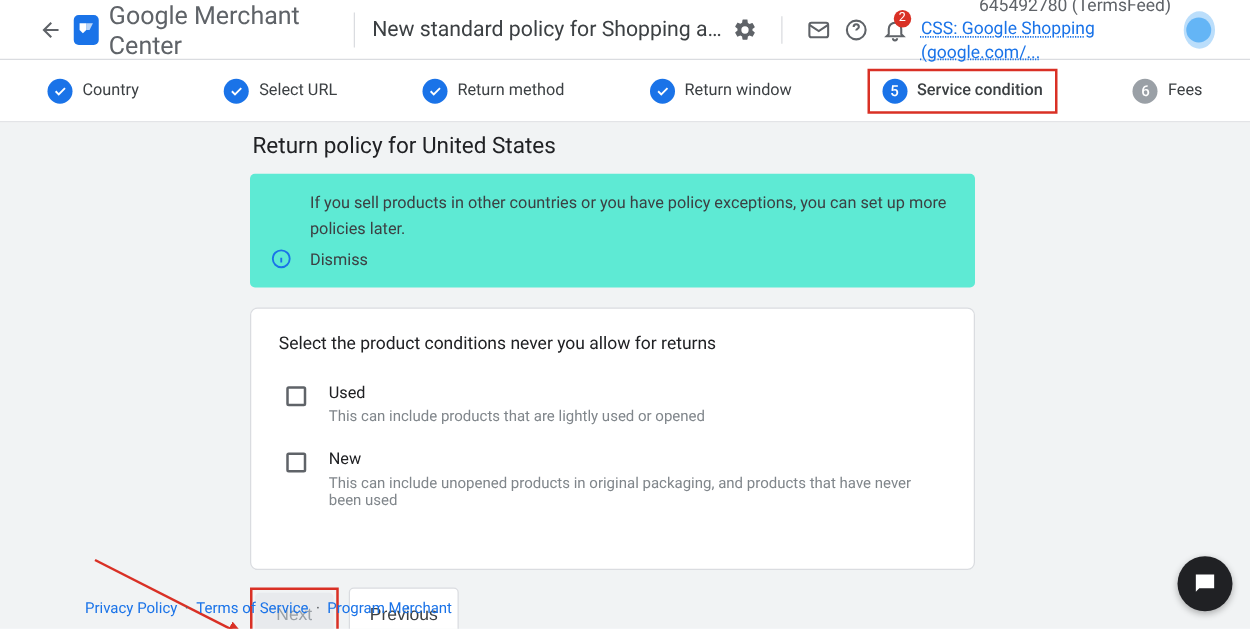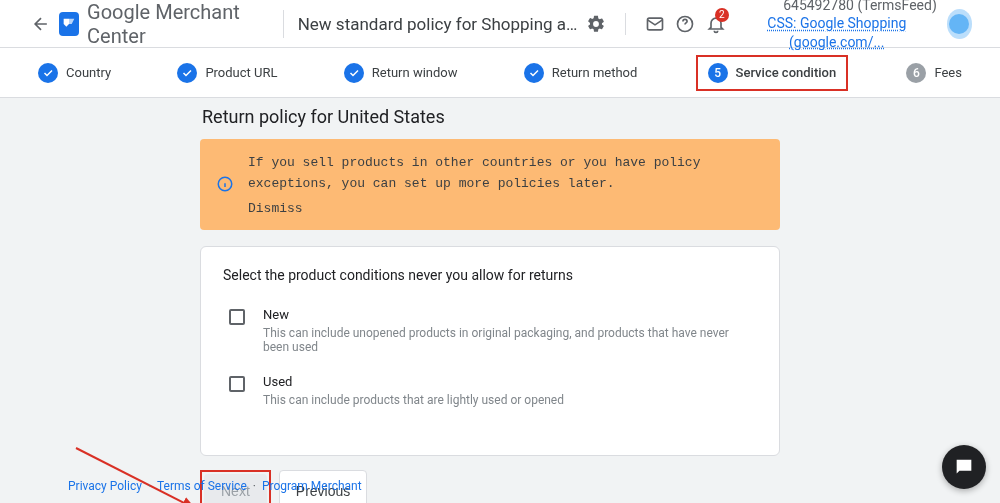--- a/index.html
+++ b/index.html
@@ -8,36 +8,36 @@
 .back-btn { width: 32px; height: 32px; display: flex; align-items: center; justify-content: center; border-radius: 50%; cursor: pointer; color: #5f6368; }
 .logo-badge { width: 24px; height: 24px; background: #1a73e8; border-radius: 4px; display: flex; align-items: center; justify-content: center; margin-left: 4px; }
 .brand { font-size: 20px; color: #5f6368; margin-left: 8px; }
 .divider-v { width: 1px; height: 28px; background: #dadce0; margin: 0 14px; }
 .page-title { font-size: 17px; color: #3c4043; flex-shrink: 1; white-space: nowrap; overflow: hidden; text-overflow: ellipsis; max-width: 330px; }
 .spacer { flex: 1; }
 .hdr-icon { width: 36px; height: 36px; display: flex; align-items: center; justify-content: center; color: #5f6368; cursor: pointer; border-radius: 50%; }
 .bell-wrap { position: relative; }
 .badge { position: absolute; top: 2px; right: 2px; background: #d93025; color: #fff; font-size: 10px; border-radius: 8px; min-width: 14px; height: 14px; display: flex; align-items: center; justify-content: center; padding: 0 3px; }
 .acct { display: flex; flex-direction: column; align-items: flex-end; font-size: 14px; color: #5f6368; line-height: 1.3; margin-left: 6px; }
-.acct .css-link { color: #1a73e8; text-decoration: underline dotted; cursor: pointer; text-align: center; }
+.acct .css-link { color: #1a73e8; text-decoration: underline dotted; cursor: pointer; }
 .avatar { width: 30px; height: 30px; border-radius: 50%; background: #bbdefb; display: flex; align-items: center; justify-content: center; margin-left: 10px; }
 .avatar-inner { width: 20px; height: 20px; border-radius: 50%; background: #64b5f6; }
 .stepper { display: flex; align-items: center; height: 50px; border-bottom: 1px solid #dadce0; padding: 0 30px; justify-content: space-between; }
 .step { display: flex; align-items: center; gap: 8px; padding: 4px 8px; }
 .step-chk, .step-num { width: 20px; height: 20px; border-radius: 50%; display: flex; align-items: center; justify-content: center; font-size: 12px; color: #fff; }
 .step-chk { background: #1a73e8; }
 .step-num { background: #1a73e8; font-weight: 500; }
 .step-num.grey { background: #9aa0a6; }
 .step-label { font-size: 13px; color: #3c4043; }
 .step.active { border: 2px solid #d93025; padding: 6px 10px; }
 .step.active .step-label { font-weight: 500; }
 .content { background: #f1f3f4; min-height: 380px; padding: 8px 0 12px; position: relative; }
 .content-inner { width: 580px; margin-left: 200px; }
 .section-title { font-size: 18px; color: #202124; margin-bottom: 12px; margin-left: 2px; }
-.info-banner { background: #fdba74; border-radius: 4px; padding: 14px 16px; display: flex; gap: 14px; align-items: center; margin-bottom: 16px; font-family: Liberation Mono, monospace; }
+.info-banner { background: #5eead4; border-radius: 4px; padding: 14px 16px; display: flex; gap: 14px; align-items: flex-end; margin-bottom: 16px; }
 .info-icon { color: #1a73e8; flex-shrink: 0; width: 18px; height: 18px; }
 .info-text { font-size: 13px; color: #3c4043; line-height: 1.6; }
 .info-dismiss { font-size: 13px; color: #3c4043; margin-top: 6px; cursor: pointer; }
 .card { background: #fff; border-radius: 6px; padding: 20px 22px 28px; border: 1px solid #dadce0; }
 .card-title { font-size: 14px; color: #202124; margin-bottom: 24px; }
 .opt { display: flex; gap: 18px; align-items: flex-start; margin-left: 6px; margin-bottom: 20px; }
 .chk { width: 16px; height: 16px; border: 2px solid #5f6368; border-radius: 2px; cursor: pointer; flex-shrink: 0; margin-top: 2px; }
 .opt-label { font-size: 13px; color: #202124; }
 .opt-desc { font-size: 12px; color: #80868b; margin-top: 4px; }
 .btn-row { display: flex; gap: 8px; margin-top: 14px; }
@@ -113,37 +113,37 @@
         </svg>
       </div>
     <span class="step-label">Country</span>
   </div>
   <div class="step">
     <div class="step-chk">
         <svg width="12" height="12" viewBox="0 0 24 24" fill="none" stroke="#fff" stroke-width="3">
           <path d="M5 12l5 5L20 7"></path>
         </svg>
       </div>
-    <span class="step-label">Product URL</span>
+    <span class="step-label">Select URL</span>
+  </div>
+  <div class="step">
+    <div class="step-chk">
+        <svg width="12" height="12" viewBox="0 0 24 24" fill="none" stroke="#fff" stroke-width="3">
+          <path d="M5 12l5 5L20 7"></path>
+        </svg>
+      </div>
+    <span class="step-label">Return method</span>
   </div>
   <div class="step">
     <div class="step-chk">
         <svg width="12" height="12" viewBox="0 0 24 24" fill="none" stroke="#fff" stroke-width="3">
           <path d="M5 12l5 5L20 7"></path>
         </svg>
       </div>
     <span class="step-label">Return window</span>
-  </div>
-  <div class="step">
-    <div class="step-chk">
-        <svg width="12" height="12" viewBox="0 0 24 24" fill="none" stroke="#fff" stroke-width="3">
-          <path d="M5 12l5 5L20 7"></path>
-        </svg>
-      </div>
-    <span class="step-label">Return method</span>
   </div>
   <div class="step active">
     <div class="step-num">5</div>
     <span class="step-label">Service condition</span>
   </div>
   <div class="step">
     <div class="step-num grey">6</div>
     <span class="step-label">Fees</span>
   </div>
 </div>
@@ -163,29 +163,29 @@
         <div class="info-text">If you sell products in other countries or you have policy exceptions, you can set up more policies later.</div>
         <div class="info-dismiss">Dismiss</div>
       </div>
     </div>
 
     <div class="card">
       <div class="card-title">Select the product conditions never you allow for returns</div>
       <div class="opt">
         <div class="chk"></div>
         <div>
-          <div class="opt-label">New</div>
-          <div class="opt-desc">This can include unopened products in original packaging, and products that have never been used</div>
+          <div class="opt-label">Used</div>
+          <div class="opt-desc">This can include products that are lightly used or opened</div>
         </div>
       </div>
       <div class="opt">
         <div class="chk"></div>
         <div>
-          <div class="opt-label">Used</div>
-          <div class="opt-desc">This can include products that are lightly used or opened</div>
+          <div class="opt-label">New</div>
+          <div class="opt-desc">This can include unopened products in original packaging, and products that have never been used</div>
         </div>
       </div>
     </div>
 
     <div class="btn-row">
       <div class="next-box">
         <button class="btn next">Next</button>
       </div>
       <button class="btn">Previous</button>
     </div>

